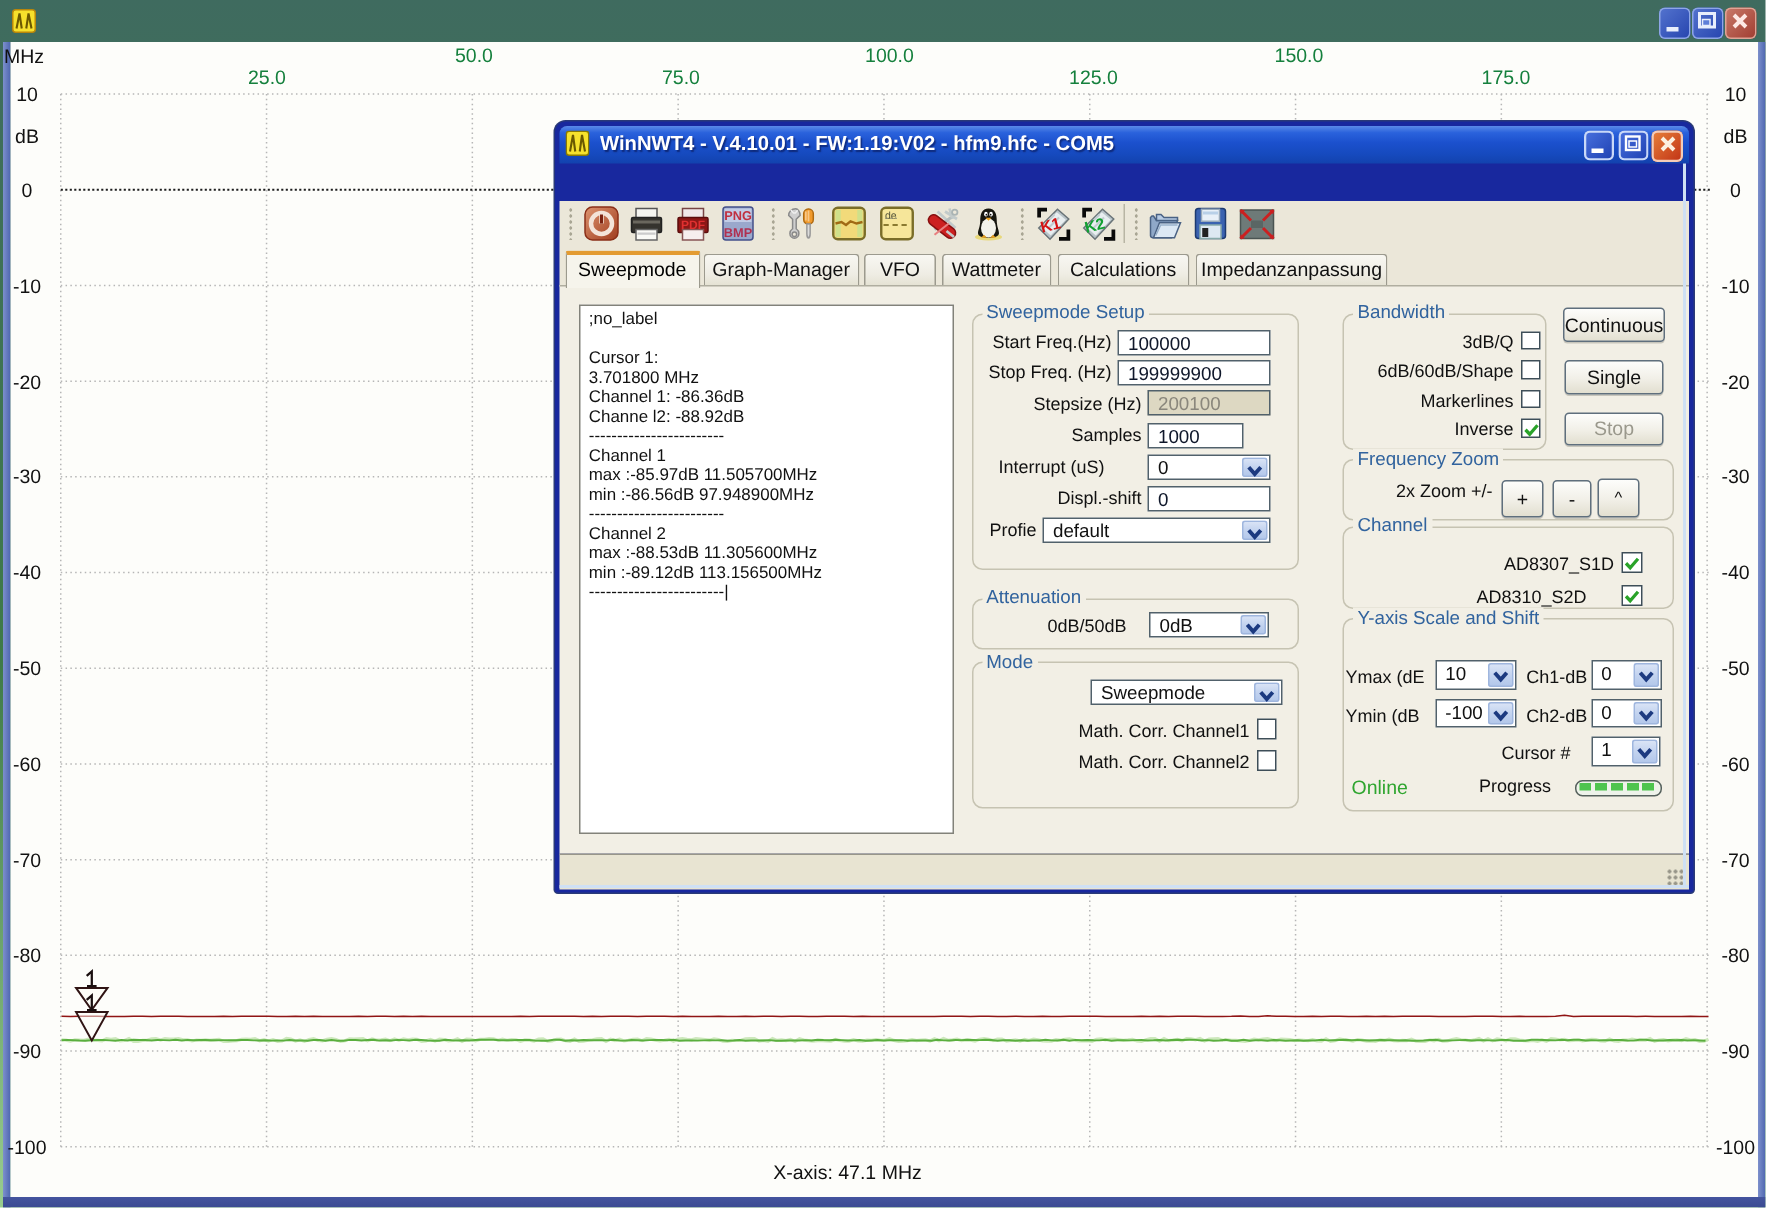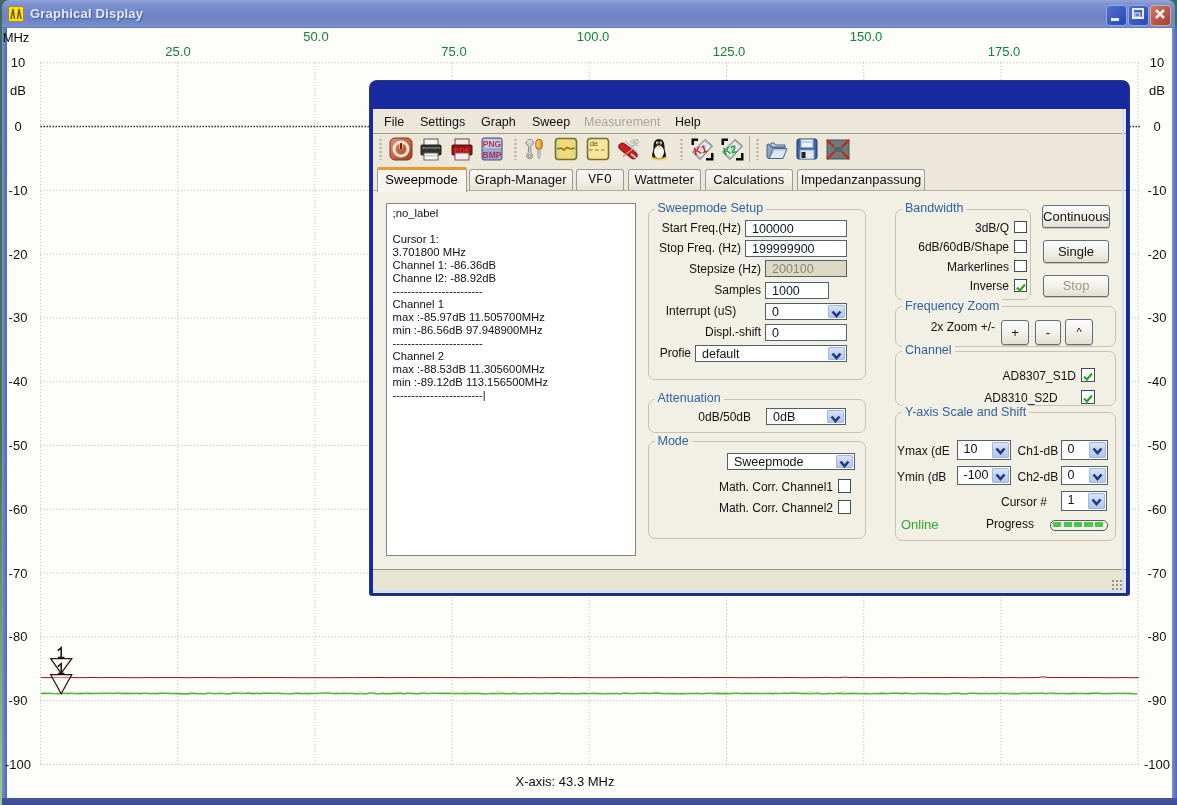--- a/index.html
+++ b/index.html
@@ -68,23 +68,20 @@
 .cb{box-sizing:border-box;width:14px;height:14px;background:#fff;border:1px solid #3e4e58;}
 .btn{box-sizing:border-box;border:1px solid #5f6f7d;border-radius:3px;
   background:linear-gradient(180deg,#fdfdfb 0%,#f1efe7 55%,#e2dfd0 100%);
   font-size:13px;color:#111;text-align:center;
   box-shadow:0 1px 0 rgba(120,120,110,0.35);}
 </style>
 </head>
 <body>
 
 <div class="abs" id="bgwin">
-  <div class="abs" id="bgtitle">
-    <div class="abs ttext">Graphical Display</div>
-  </div>
 
   <div class="abs bgedge" style="left:2px;top:28px;width:5px;height:777px;"></div>
   <div class="abs bgedge" style="left:1172px;top:28px;width:5px;height:777px;"></div>
   <div class="abs" style="left:2px;top:798px;width:1175px;height:7px;background:linear-gradient(180deg,#44549e,#3a4a92);"></div>
   <div class="abs" id="bgclient"></div>
 
   <div class="abs" style="left:8px;top:6px;">
     <svg width="16" height="16">
       <rect x="0.5" y="0.5" width="15" height="15" rx="2" fill="#f6e12c" stroke="#b8860b"></rect>
       <path d="M3 13 L5 3 L6.5 13 M9.5 13 L11 3 L13 13" stroke="#6b5900" stroke-width="1.4" fill="none"></path>
@@ -159,31 +156,42 @@
   <div class="abs ylab" style="left:1137px;top:693px;">-90</div>
   <div class="abs ylab" style="left:-2px;top:757px;">-100</div>
   <div class="abs ylab" style="left:1137px;top:757px;">-100</div>
   <div class="abs xlab" style="left:154px;top:44.0px;">25.0</div>
   <div class="abs xlab" style="left:292px;top:28.5px;">50.0</div>
   <div class="abs xlab" style="left:430px;top:44.0px;">75.0</div>
   <div class="abs xlab" style="left:569px;top:28.5px;">100.0</div>
   <div class="abs xlab" style="left:705px;top:44.0px;">125.0</div>
   <div class="abs xlab" style="left:842px;top:28.5px;">150.0</div>
   <div class="abs xlab" style="left:980px;top:44.0px;">175.0</div>
-  <div class="abs" style="left:495px;top:774px;width:140px;text-align:center;font-size:13px;color:#111;">X-axis: 43.3 MHz</div>
+  <div class="abs" style="left:495px;top:774px;width:140px;text-align:center;font-size:13px;color:#111;">X-axis: 47.1 MHz</div>
 </div>
 
 <div class="abs" id="appwin">
-  <div class="abs" id="appmenu">
-    <div class="abs mitem" style="left:11px;">File</div>
-    <div class="abs mitem" style="left:47px;">Settings</div>
-    <div class="abs mitem" style="left:108px;">Graph</div>
-    <div class="abs mitem" style="left:159px;">Sweep</div>
-    <div class="abs mitem" style="left:211px;color:#aaa79a;">Measurement</div>
-    <div class="abs mitem" style="left:302px;">Help</div>
+  <div class="abs" id="apptitle">
+    <div class="abs ttext">WinNWT4 - V.4.10.01 - FW:1.19:V02 - hfm9.hfc - COM5</div>
+    <div class="abs" style="left:4px;top:3px;">
+      <svg width="16" height="17">
+        <rect x="0.5" y="0.5" width="15" height="16" rx="2" fill="#f6e12c" stroke="#8a7a00"></rect>
+        <path d="M3 14 L5 3 L6.5 14 M9.5 14 L11 3 L13 14" stroke="#6b5900" stroke-width="1.4" fill="none"></path>
+      </svg>
+    </div>
+    <div class="abs tbtn" style="left:683px;top:3px;width:20px;height:20px;background:linear-gradient(135deg,#4a72e0,#1d3fb0);box-shadow:inset 0 0 0 1.5px #c8d8f8;"><svg width="18" height="18">
+          <rect x="4" y="12" width="8" height="3" fill="#fff"></rect>
+        </svg></div>
+  <div class="abs tbtn" style="left:706px;top:3px;width:20px;height:20px;background:linear-gradient(135deg,#4a72e0,#1d3fb0);box-shadow:inset 0 0 0 1.5px #c8d8f8;"><svg width="18" height="18">
+          <rect x="4" y="4" width="9" height="9" fill="none" stroke="#fff" stroke-width="1.6"></rect>
+          <rect x="6" y="7" width="5" height="4" fill="none" stroke="#fff" stroke-width="1"></rect>
+        </svg></div>
+  <div class="abs tbtn" style="left:728px;top:3px;width:21px;height:21px;background:linear-gradient(135deg,#e8833c,#c03014);box-shadow:inset 0 0 0 1.5px #f4ccb8;"><svg width="18" height="18">
+          <path d="M5 5 L13 13 M13 5 L5 13" stroke="#fcf0e0" stroke-width="2.6"></path>
+        </svg></div>
   </div>
   <div class="abs" id="apptool">
     <div class="abs tsep" style="left:6px;"></div>
     <div class="abs ticon" style="left:15.5px;"><svg width="24" height="24">
           <defs>
             <linearGradient id="pw" x1="0" y1="0" x2="1" y2="1">
               <stop offset="0" stop-color="#dd9470"></stop>
               <stop offset="1" stop-color="#a03c1e"></stop>
             </linearGradient>
           </defs>
@@ -286,21 +294,21 @@
     <div class="abs ticon" style="left:451.5px;"><svg width="26" height="25">
           <rect x="2" y="3" width="22" height="19" fill="#6e7a78" stroke="#4a5452"></rect>
           <path d="M2 3 L9 10 M24 3 L17 10 M2 22 L9 15 M24 22 L17 15" stroke="#cc2020" stroke-width="2"></path>
           <path d="M2 3 L5 3 L2 6 Z M24 3 L21 3 L24 6 Z M2 22 L5 22 L2 19 Z M24 22 L21 22 L24 19 Z" fill="#cc2020"></path>
           <rect x="9" y="10" width="8" height="5" fill="#5a6664"></rect>
         </svg></div>
   </div>
   <div class="abs" id="apptabs">
     <div class="abs" id="tabsel" style="left:3.5px;width:90px;line-height:20px;">Sweepmode</div>
     <div class="abs tab" style="left:96px;width:103.5px;line-height:20px;">Graph-Manager</div>
-    <div class="abs tab" style="left:203px;width:48px;line-height:20px;font-family:Liberation Mono, monospace;">VFO</div>
+    <div class="abs tab" style="left:203px;width:48px;line-height:20px;">VFO</div>
     <div class="abs tab" style="left:254.5px;width:73.5px;line-height:20px;">Wattmeter</div>
     <div class="abs tab" style="left:331.5px;width:88.5px;line-height:20px;">Calculations</div>
     <div class="abs tab" style="left:424px;width:128px;line-height:20px;">Impedanzanpassung</div>
   </div>
   <div class="abs" style="left:7.5px;top:109px;width:88px;height:2px;background:#f6f4ec;z-index:4;"></div>
   <div class="abs" id="appcontent">
     <div class="abs" id="txtbox">;no_label
 
 Cursor 1:
 3.701800 MHz

